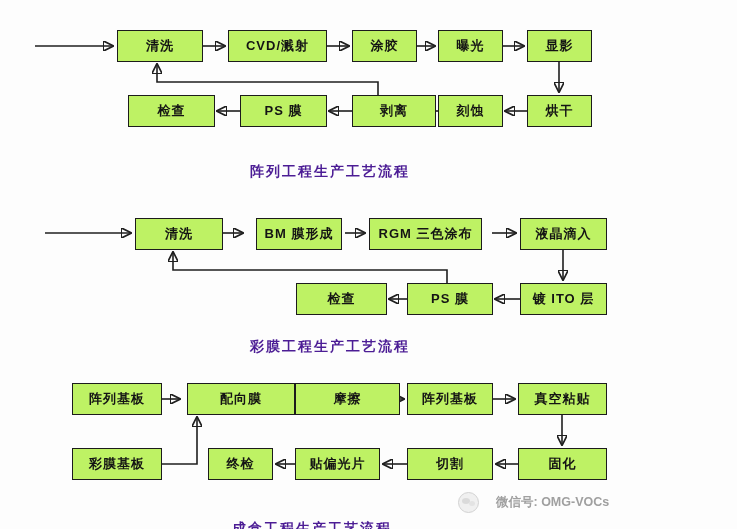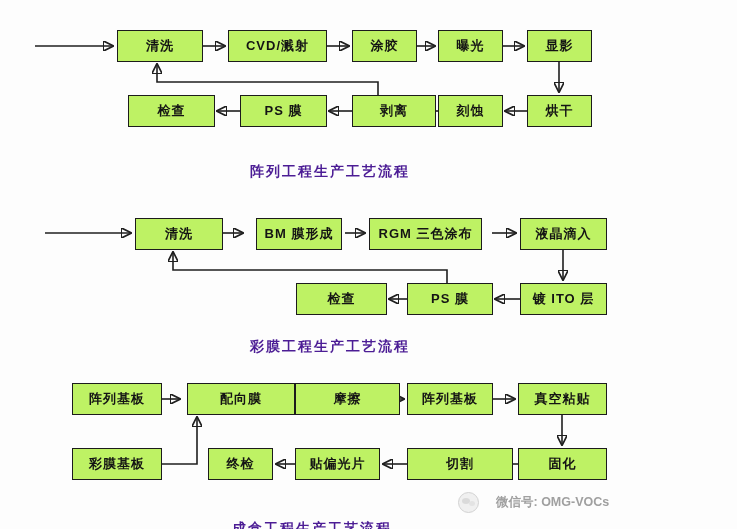--- a/index.html
+++ b/index.html
@@ -124,21 +124,21 @@
   <div class="node" style="left:407px;top:283px;width:86px">PS 膜</div>
   <div class="node" style="left:296px;top:283px;width:91px">检查</div>
   <div class="chart-title" style="left:190px;top:338px">彩膜工程生产工艺流程</div>
 
   <div class="node" style="left:72px;top:383px;width:90px">阵列基板</div>
   <div class="node" style="left:187px;top:383px;width:108px">配向膜</div>
   <div class="node" style="left:295px;top:383px;width:105px">摩擦</div>
   <div class="node" style="left:407px;top:383px;width:86px">阵列基板</div>
   <div class="node" style="left:518px;top:383px;width:89px">真空粘贴</div>
   <div class="node" style="left:518px;top:448px;width:89px">固化</div>
-  <div class="node" style="left:407px;top:448px;width:106px">切割</div>
+  <div class="node" style="left:407px;top:448px;width:86px">切割</div>
   <div class="node" style="left:295px;top:448px;width:85px">贴偏光片</div>
   <div class="node" style="left:208px;top:448px;width:65px">终检</div>
   <div class="node" style="left:72px;top:448px;width:90px">彩膜基板</div>
   <div class="chart-title" style="left:172px;top:520px">成盒工程生产工艺流程</div>
 
   <div id="watermark">
     <span class="wicon"></span>
     <span>微信号: OMG-VOCs</span>
   </div>
 

